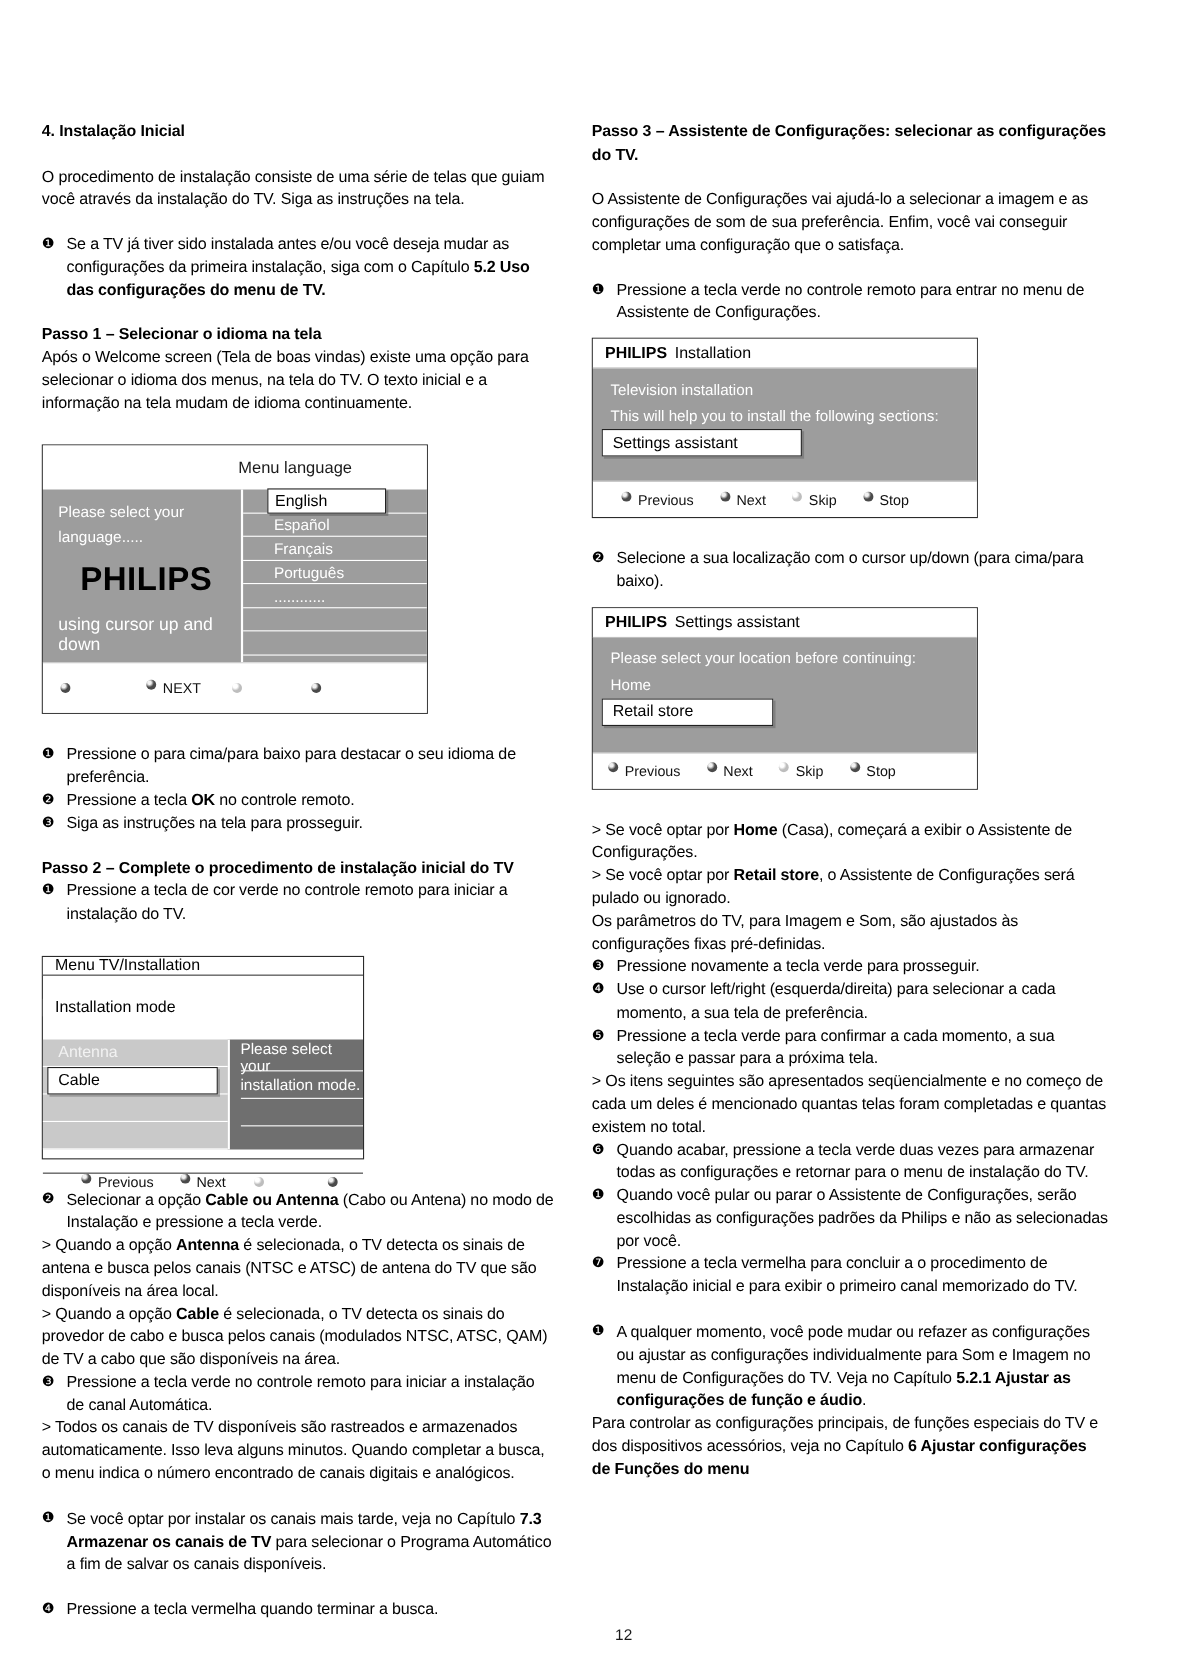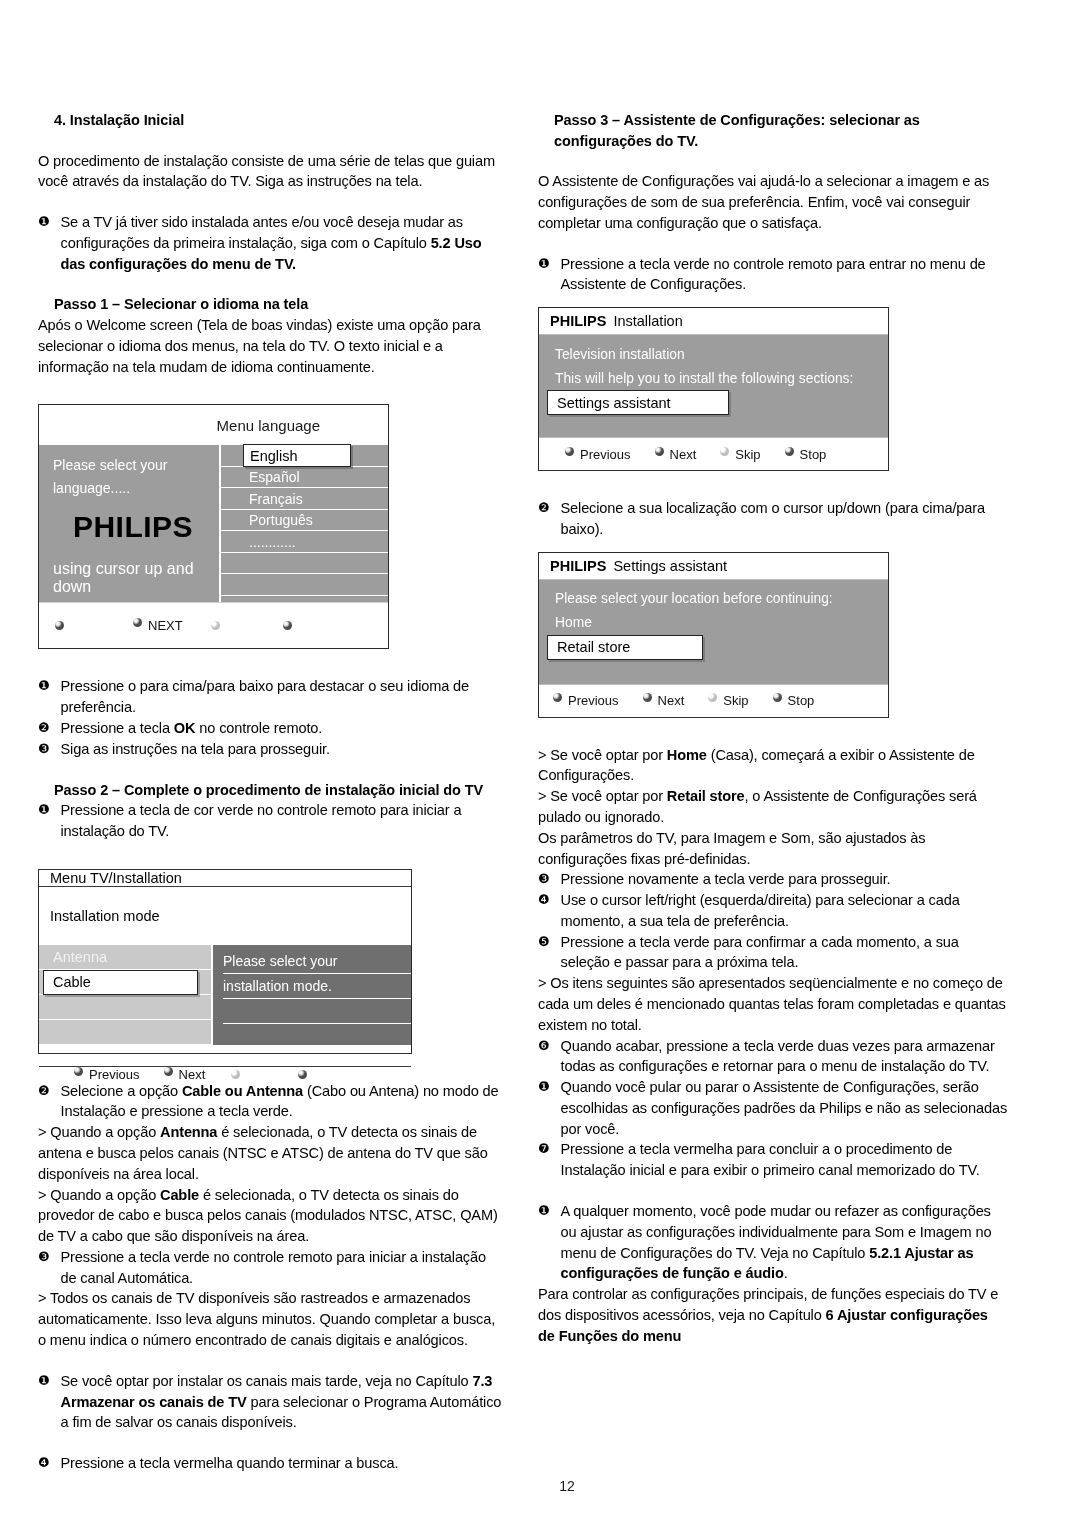--- a/index.html
+++ b/index.html
@@ -31,21 +31,21 @@
   .col {
     width: 466px;
     flex: 0 0 466px;
   }
   .col-right { width: 470px; flex: 0 0 470px; }
 
   
   h2.sec-title, .sub-title {
     font-size: 14.5px;
     font-weight: bold;
-    margin: 0 0 0 16px;
+    margin: 0 0 0 0;
     line-height: 1.42;
     letter-spacing: -0.1px;
   }
   p.body-text {
     font-size: 14.6px;
     line-height: 1.425;
     margin: 0;
     letter-spacing: -0.15px;
     text-align: left;
   }
@@ -179,21 +179,21 @@
     background: radial-gradient(circle at 32% 30%, #ffffff 0 22%, #bdbdbd 48% 100%);
   }
   .navitem {
     display: flex;
     gap: 6px;
     font-size: 13px;
     color: #111;
   }
 
   
-  .fig-inst { width: 374px; height: 185px; display: flex; flex-direction: column; gap: 21px; }
+  .fig-inst { width: 293px; height: 185px; display: flex; flex-direction: column; gap: 21px; }
   .fig-inst .bar1, .fig-inst .bar2 {
     height: 25px;
     background: #ffffff;
     display: flex;
     align-items: center;
     padding-left: 11px;
     font-size: 14.5px;
     border-bottom: 1px solid #3a3a3a;
     box-sizing: border-box;
   }
@@ -443,21 +443,21 @@
             <span class="dot"></span>
             <span></span>
           </span>
         </div>
       </div>
 
       <div class="gap-lg"></div>
 
       <div class="bullet-row">
         <span class="bullet-num">❷</span>
-        <span class="bullet-body"><span>Selecione a opção </span><b>Cable ou Antenna</b><span> (Cabo ou Antena) no modo de Instalação e pressione a tecla verde.</span></span>
+        <span class="bullet-body"><span>Selecionar a opção </span><b>Cable ou Antenna</b><span> (Cabo ou Antena) no modo de Instalação e pressione a tecla verde.</span></span>
       </div>
       <div class="angle-row"><span>&gt; Quando a opção </span><b>Antenna</b><span> é selecionada, o TV detecta os sinais de antena e busca pelos canais (NTSC e ATSC) de antena do TV que são disponíveis na área local.</span></div>
       <div class="angle-row"><span>&gt; Quando a opção </span><b>Cable</b><span> é selecionada, o TV detecta os sinais do provedor de cabo e busca pelos canais (modulados NTSC, ATSC, QAM) de TV a cabo que são disponíveis na área.</span></div>
       <div class="bullet-row">
         <span class="bullet-num">❸</span>
         <span class="bullet-body">Pressione a tecla verde no controle remoto para iniciar a instalação de canal Automática.</span>
       </div>
       <div class="angle-row">&gt; Todos os canais de TV disponíveis são rastreados e armazenados automaticamente. Isso leva alguns minutos. Quando completar a busca, o menu indica o número encontrado de canais digitais e analógicos.</div>
 
       <div class="gap-md"></div>

